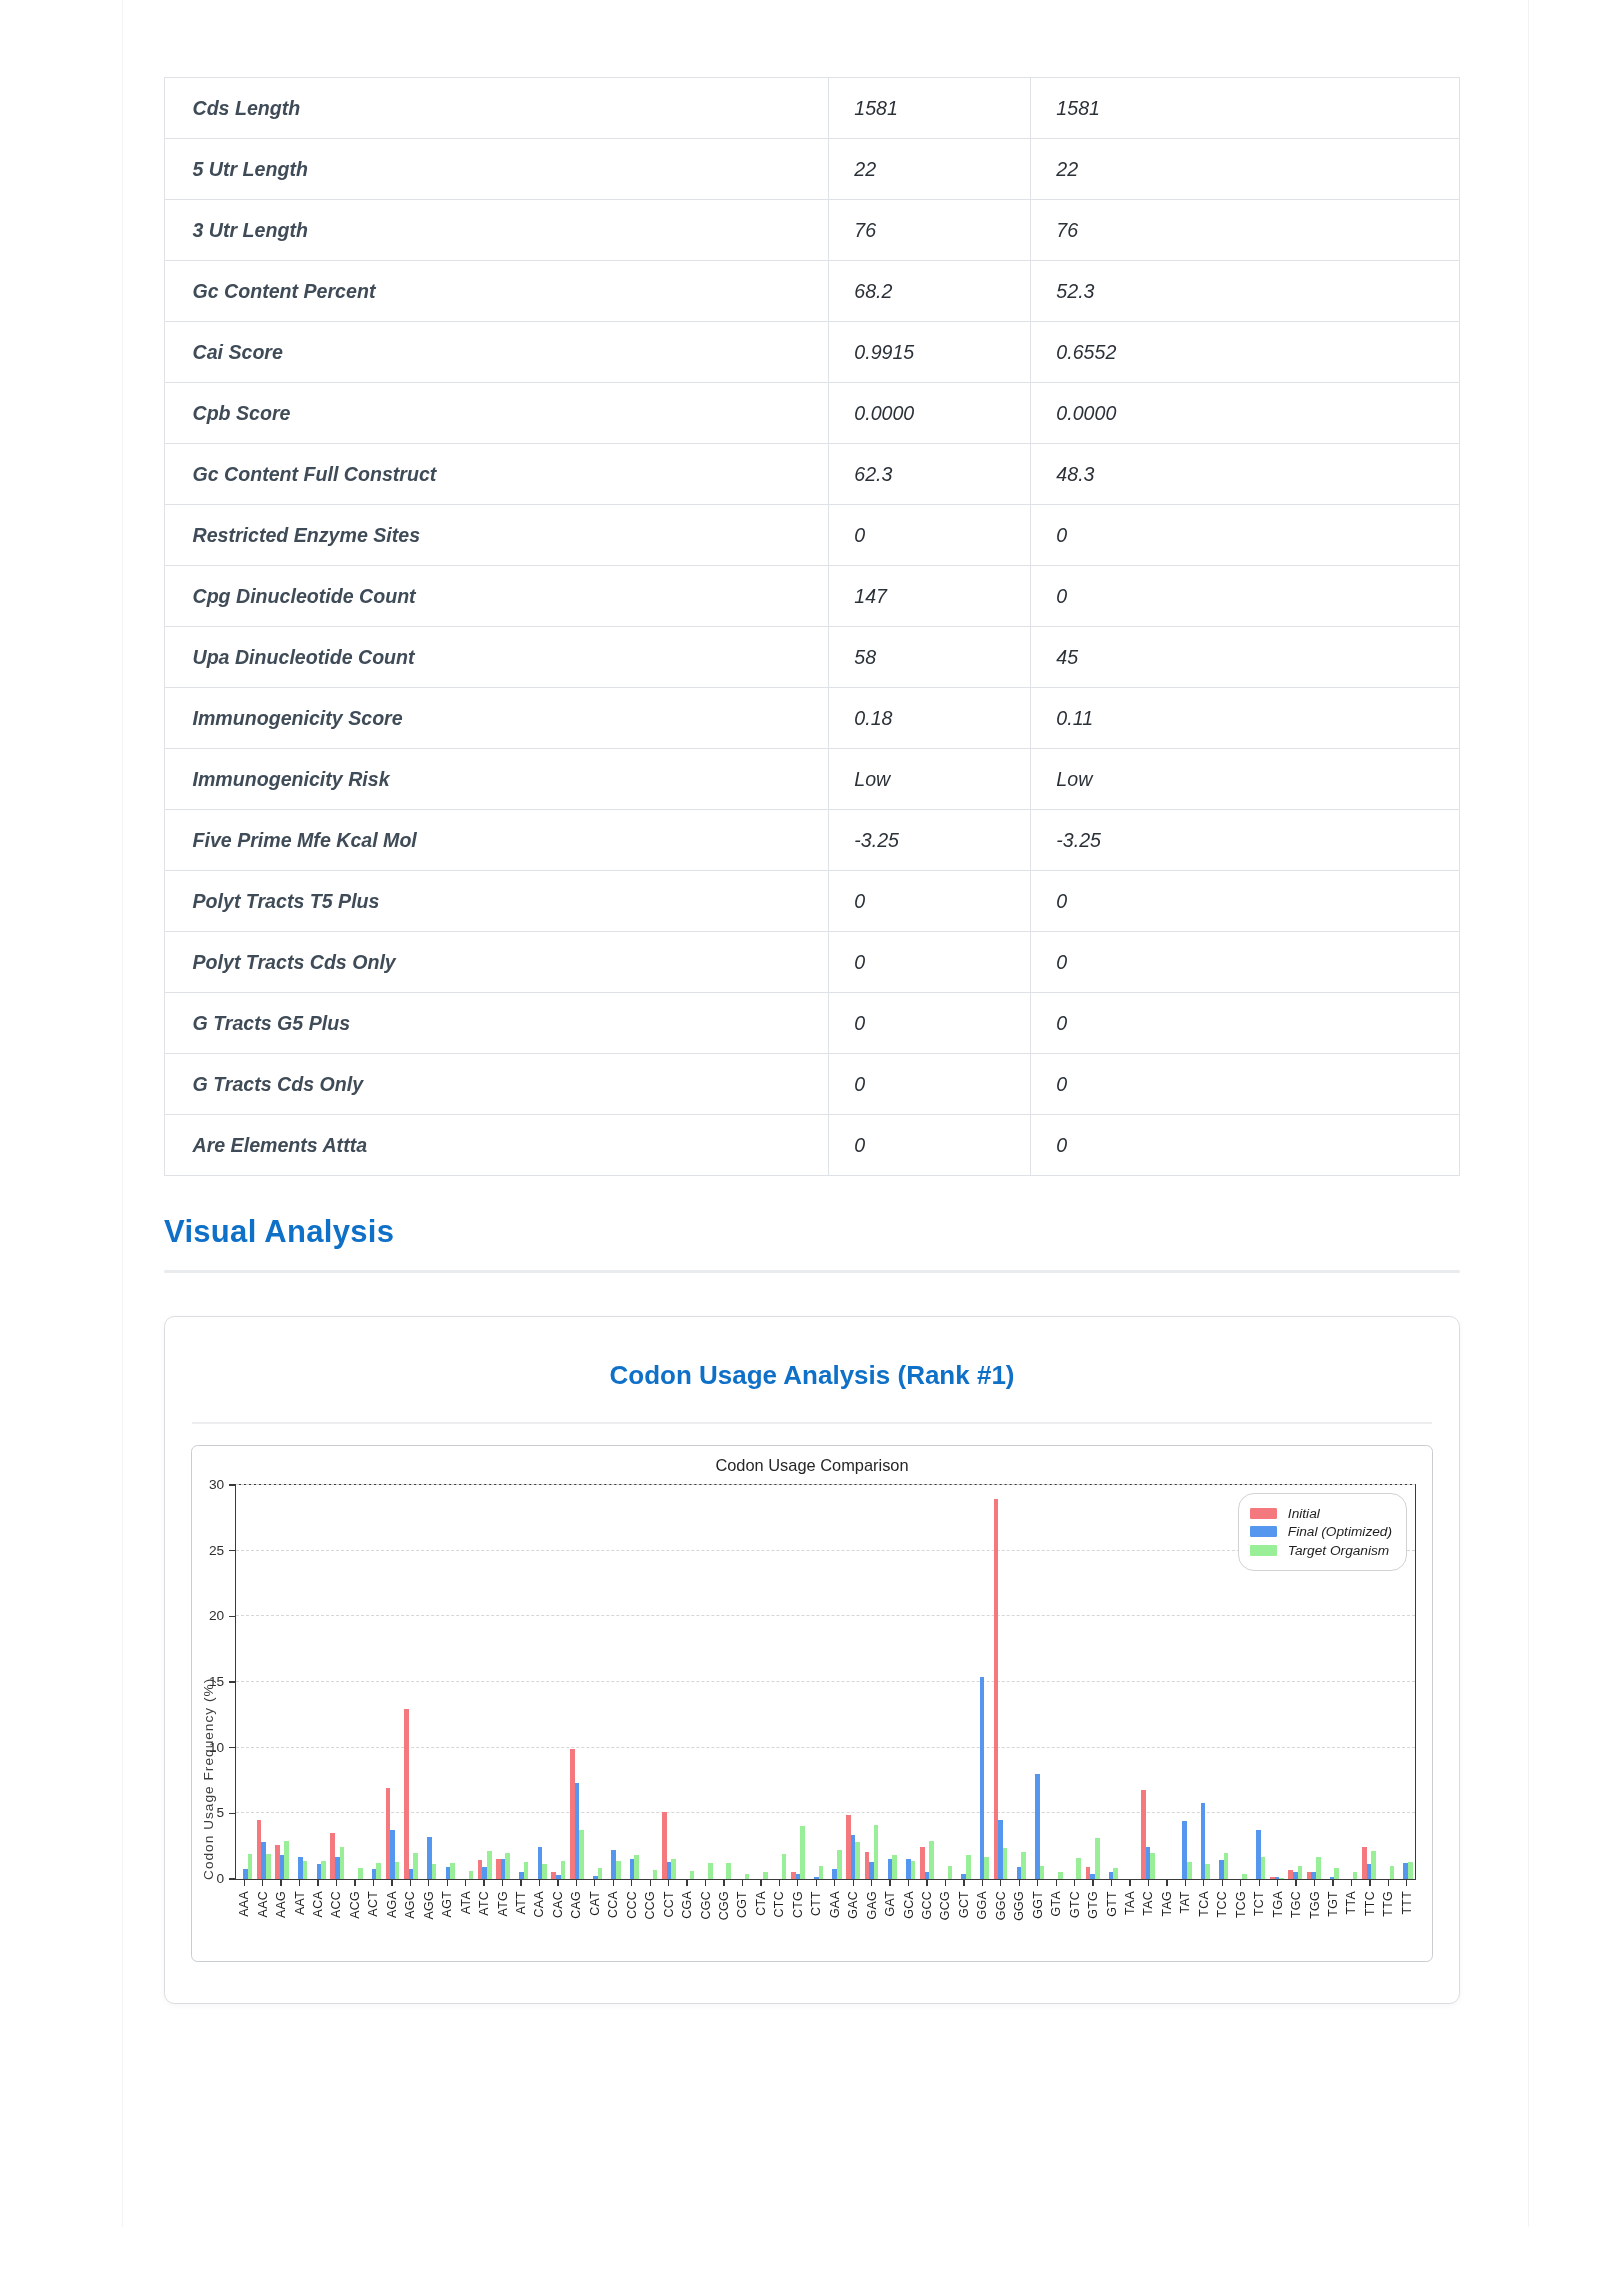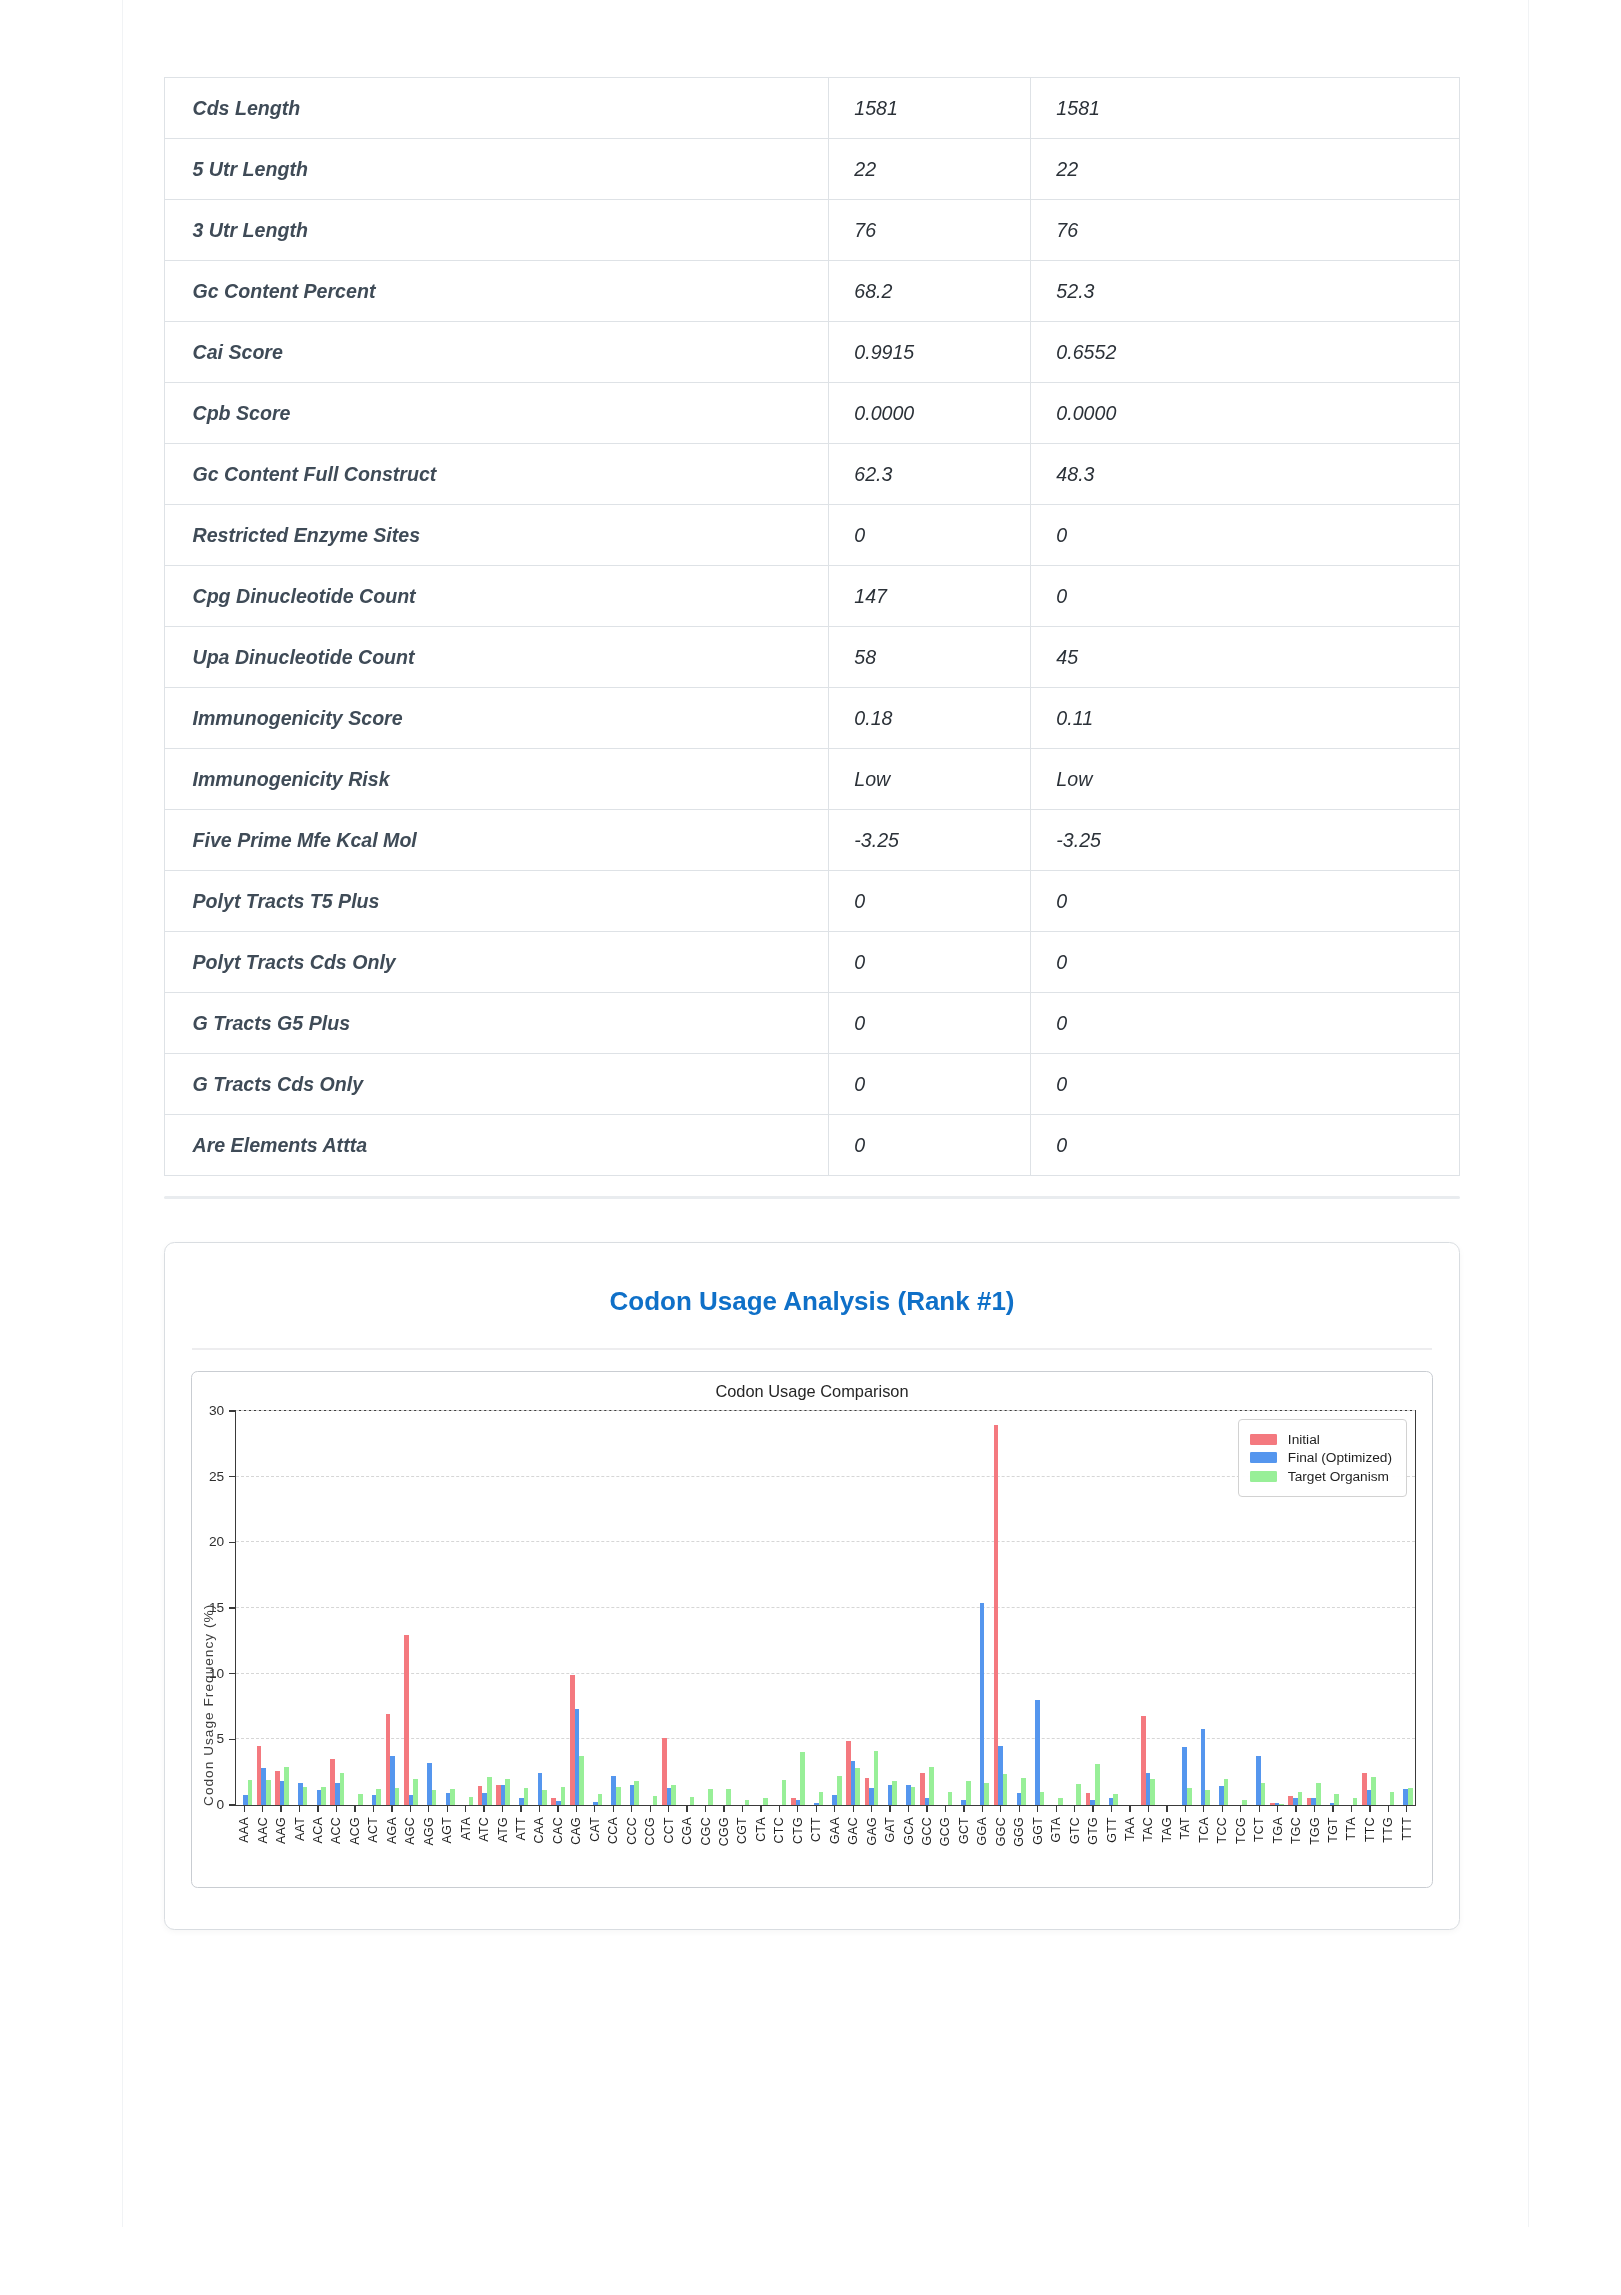--- a/index.html
+++ b/index.html
@@ -69,21 +69,21 @@
   }
   .xlabels{position:absolute;left:43px;right:15.7px;top:calc(100% - 81px);display:flex;}
   .xlabel{flex:1 1 0;display:flex;flex-direction:column;align-items:center;}
   .xtickmark{width:1.3px;height:5.9px;background:#3a3a3a;}
   .xtxt{
     margin-top:5.2px;writing-mode:vertical-rl;transform:rotate(180deg);
     font-size:12.4px;color:#1f1f1f;letter-spacing:0.3px;
   }
   .legend{
     position:absolute;top:7.9px;right:7.9px;background:rgba(255,255,255,0.96);
-    border:1.3px solid #d2d2d2;border-radius:4px;padding:7.9px 14.4px 7.9px 10.5px;
+    border:1.3px solid #d2d2d2;border-radius:16px;padding:7.9px 14.4px 7.9px 10.5px;font-style:italic;
   }
   .legrow{display:flex;align-items:center;margin:3.9px 0;}
   .sw{width:27.5px;height:11px;border-radius:1.3px;display:inline-block;}
   .legname{margin-left:10.5px;font-size:13.7px;color:#1f1f1f;white-space:nowrap;}
 </style>
 </head>
 <body>
 
 <div class="outer-panel"></div>
 
@@ -182,20 +182,21 @@
           <td>0</td>
         </tr>
         <tr>
           <td class="lbl">Are Elements Attta</td>
           <td>0</td>
           <td>0</td>
         </tr>
       </tbody>
   </table>
 
+  <h2 class="section-heading">Visual Analysis</h2>
   <div class="section-divider"></div>
 
   <div class="card">
     <h3 class="card-title">Codon Usage Analysis (Rank #1)</h3>
     <div class="card-divider"></div>
 
     <div class="chart-box">
       <div class="chart-title">Codon Usage Comparison</div>
       <div class="ylabel">Codon Usage Frequency (%)</div>
 

